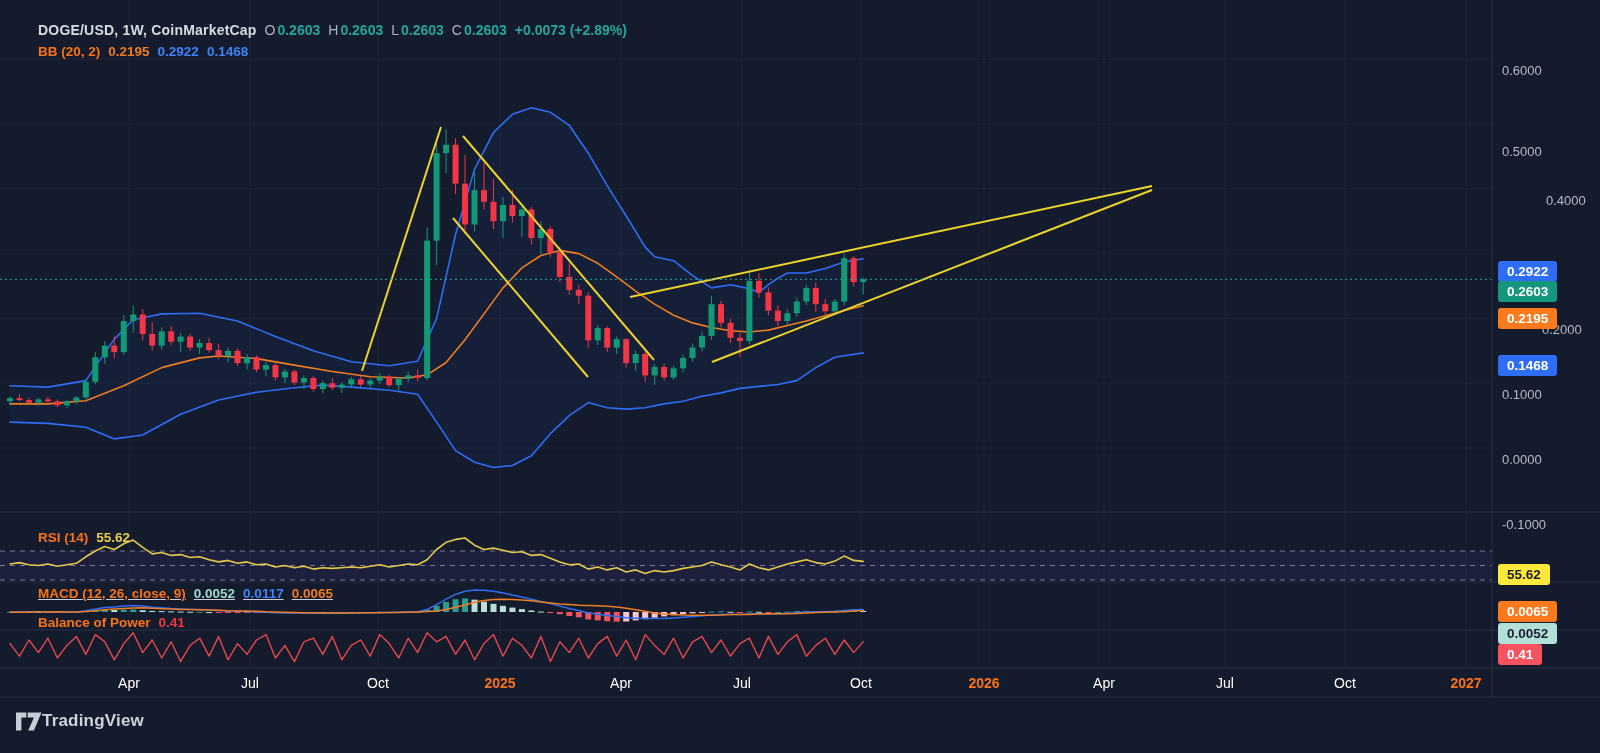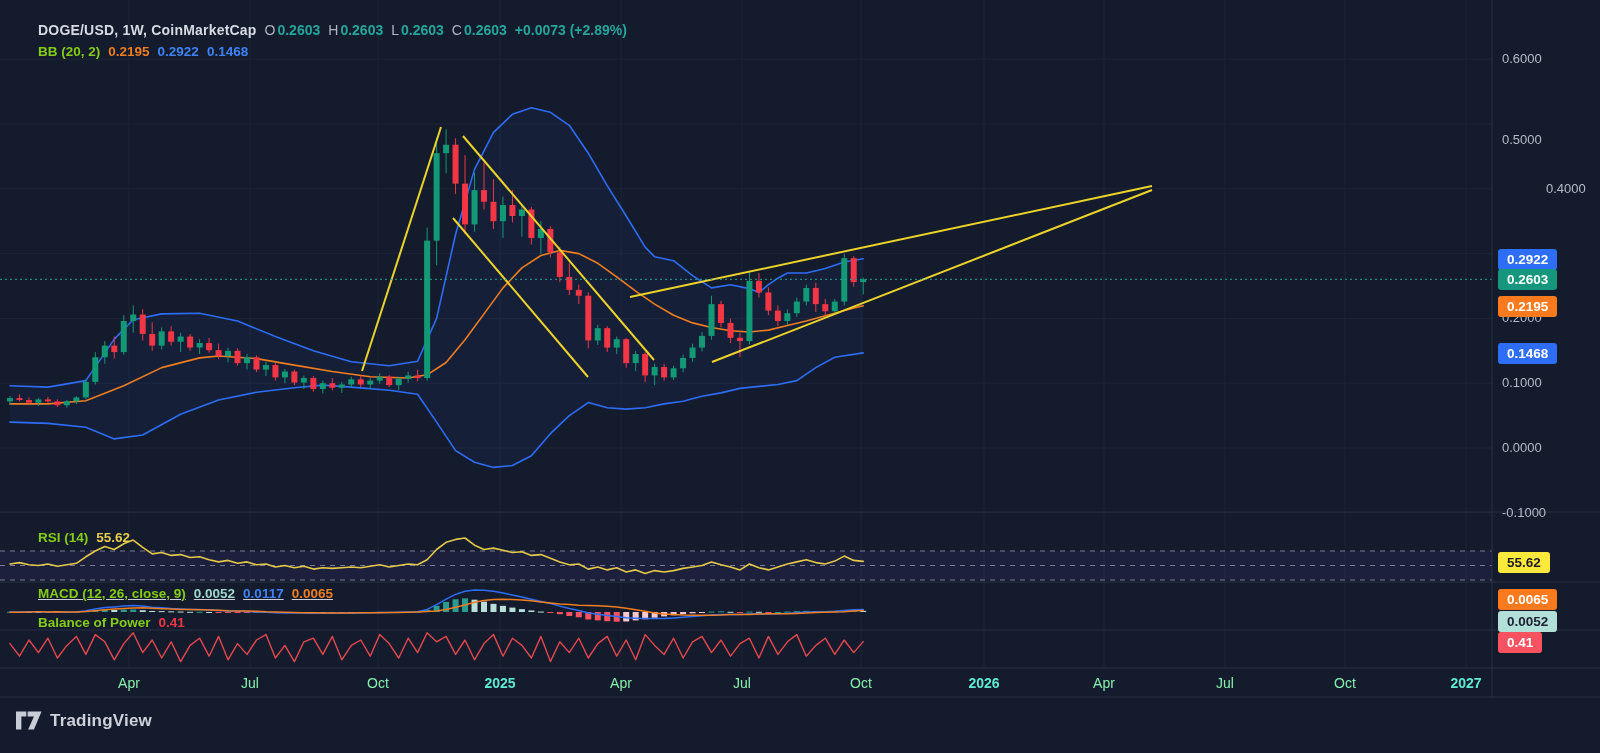--- a/index.html
+++ b/index.html
@@ -7,36 +7,36 @@
          font-family:"Liberation Sans", sans-serif;}
   #plot{position:absolute;left:0;top:0;width:1600px;height:753px;display:block;}
   .legend{position:absolute;left:22px;display:flex;gap:8px;align-items:baseline;
           white-space:nowrap;z-index:6;font-size:13.5px;color:#c8cdd8;padding-left:16px;}
   .l1{top:22px;font-size:14px;}
   .l2{top:44px;}
   .lrsi{top:530px;}
   .lmacd{top:586px;text-decoration:underline;}
   .lbop{top:615px;justify-content:space-between;}
   .sym{color:#d6dae3;font-weight:700;letter-spacing:.2px;}
-  .glab{color:#84cc16;font-weight:700;}
+  .glab{color:#f97316;font-weight:700;}
   .olab{color:#aeb4c2;margin-right:-6px;}
   .grn{color:#26a69a;font-weight:700;}
   .org{color:#ef7d21;font-weight:700;}
   .blu{color:#3e83f8;font-weight:700;}
   .yel{color:#e8ce4d;font-weight:700;}
   .mint{color:#9fd9cc;font-weight:700;}
   .red{color:#f23645;font-weight:700;}
-  #price-axis{position:absolute;left:1492px;top:0;width:108px;height:697px;z-index:5;}
+  #price-axis{position:absolute;left:1492px;top:12px;width:108px;height:697px;z-index:5;}
   .plabel{position:absolute;left:10px;height:16px;line-height:16px;font-size:13px;color:#b4bac7;}
   .pbadge{position:absolute;left:6px;height:21px;line-height:21px;padding:0 9px;border-radius:3px;
           font-size:13.5px;font-weight:700;z-index:7;}
   #time-axis{position:absolute;left:0;top:668px;width:1492px;height:29px;z-index:5;}
-  .tlabel{position:absolute;top:7px;transform:translateX(-50%);font-size:14px;color:#86efac;}
-  .tlabel.major{color:#5eead4;font-weight:700;}
-  .logo{position:absolute;left:16px;top:711px;display:flex;gap:8px;z-index:6;}
+  .tlabel{position:absolute;top:7px;transform:translateX(-50%);font-size:14px;color:#ffffff;}
+  .tlabel.major{color:#f97316;font-weight:700;}
+  .logo{position:absolute;left:16px;top:711px;display:flex;align-items:center;z-index:6;}
   .logo span{font-size:17px;font-weight:700;color:#cdd1da;letter-spacing:.2px;}
 </style>
 </head>
 <body>
 
 <div class="stage">
 
   <svg id="plot" viewBox="0 0 1600 753">
       <line x1="0" y1="59.19999999999999" x2="1492" y2="59.19999999999999" stroke="#1d2436" stroke-width="1"></line>
       <line x1="0" y1="124" x2="1492" y2="124" stroke="#1d2436" stroke-width="1"></line>
@@ -397,21 +397,21 @@
 
   <div class="legend lbop">
     <span class="glab">Balance of Power</span>
     <span class="red">0.41</span>
   </div>
 
   <div id="price-axis">
       <div class="plabel" style="top: 51px;">0.6000</div>
       <div class="plabel" style="top: 116px; margin-top: 16px;">0.5000</div>
       <div class="plabel" style="top: 181px; margin-left: 44px;">0.4000</div>
-      <div class="plabel" style="top: 310px;">0.2000</div>
+      <div class="plabel" style="top: 310px; margin-left: 40px;">0.2000</div>
       <div class="plabel" style="top: 375px;">0.1000</div>
       <div class="plabel" style="top: 440px;">0.0000</div>
       <div class="plabel" style="top: 505px;">-0.1000</div>
       <div class="pbadge" style="top: 248.5px; background: rgb(46, 109, 246); color: rgb(255, 255, 255);">0.2922</div>
       <div class="pbadge" style="top: 268.5px; background: rgb(22, 151, 125); color: rgb(255, 255, 255);">0.2603</div>
       <div class="pbadge" style="top: 295.5px; background: rgb(252, 122, 30); color: rgb(255, 255, 255);">0.2195</div>
       <div class="pbadge" style="top: 342.5px; background: rgb(46, 109, 246); color: rgb(255, 255, 255);">0.1468</div>
       <div class="pbadge" style="top: 551.5px; background: rgb(253, 233, 59); color: rgb(26, 29, 40);">55.62</div>
       <div class="pbadge" style="top: 588.5px; background: rgb(252, 122, 30); color: rgb(255, 255, 255);">0.0065</div>
       <div class="pbadge" style="top: 610.5px; background: rgb(178, 223, 216); color: rgb(28, 32, 48);">0.0052</div>

